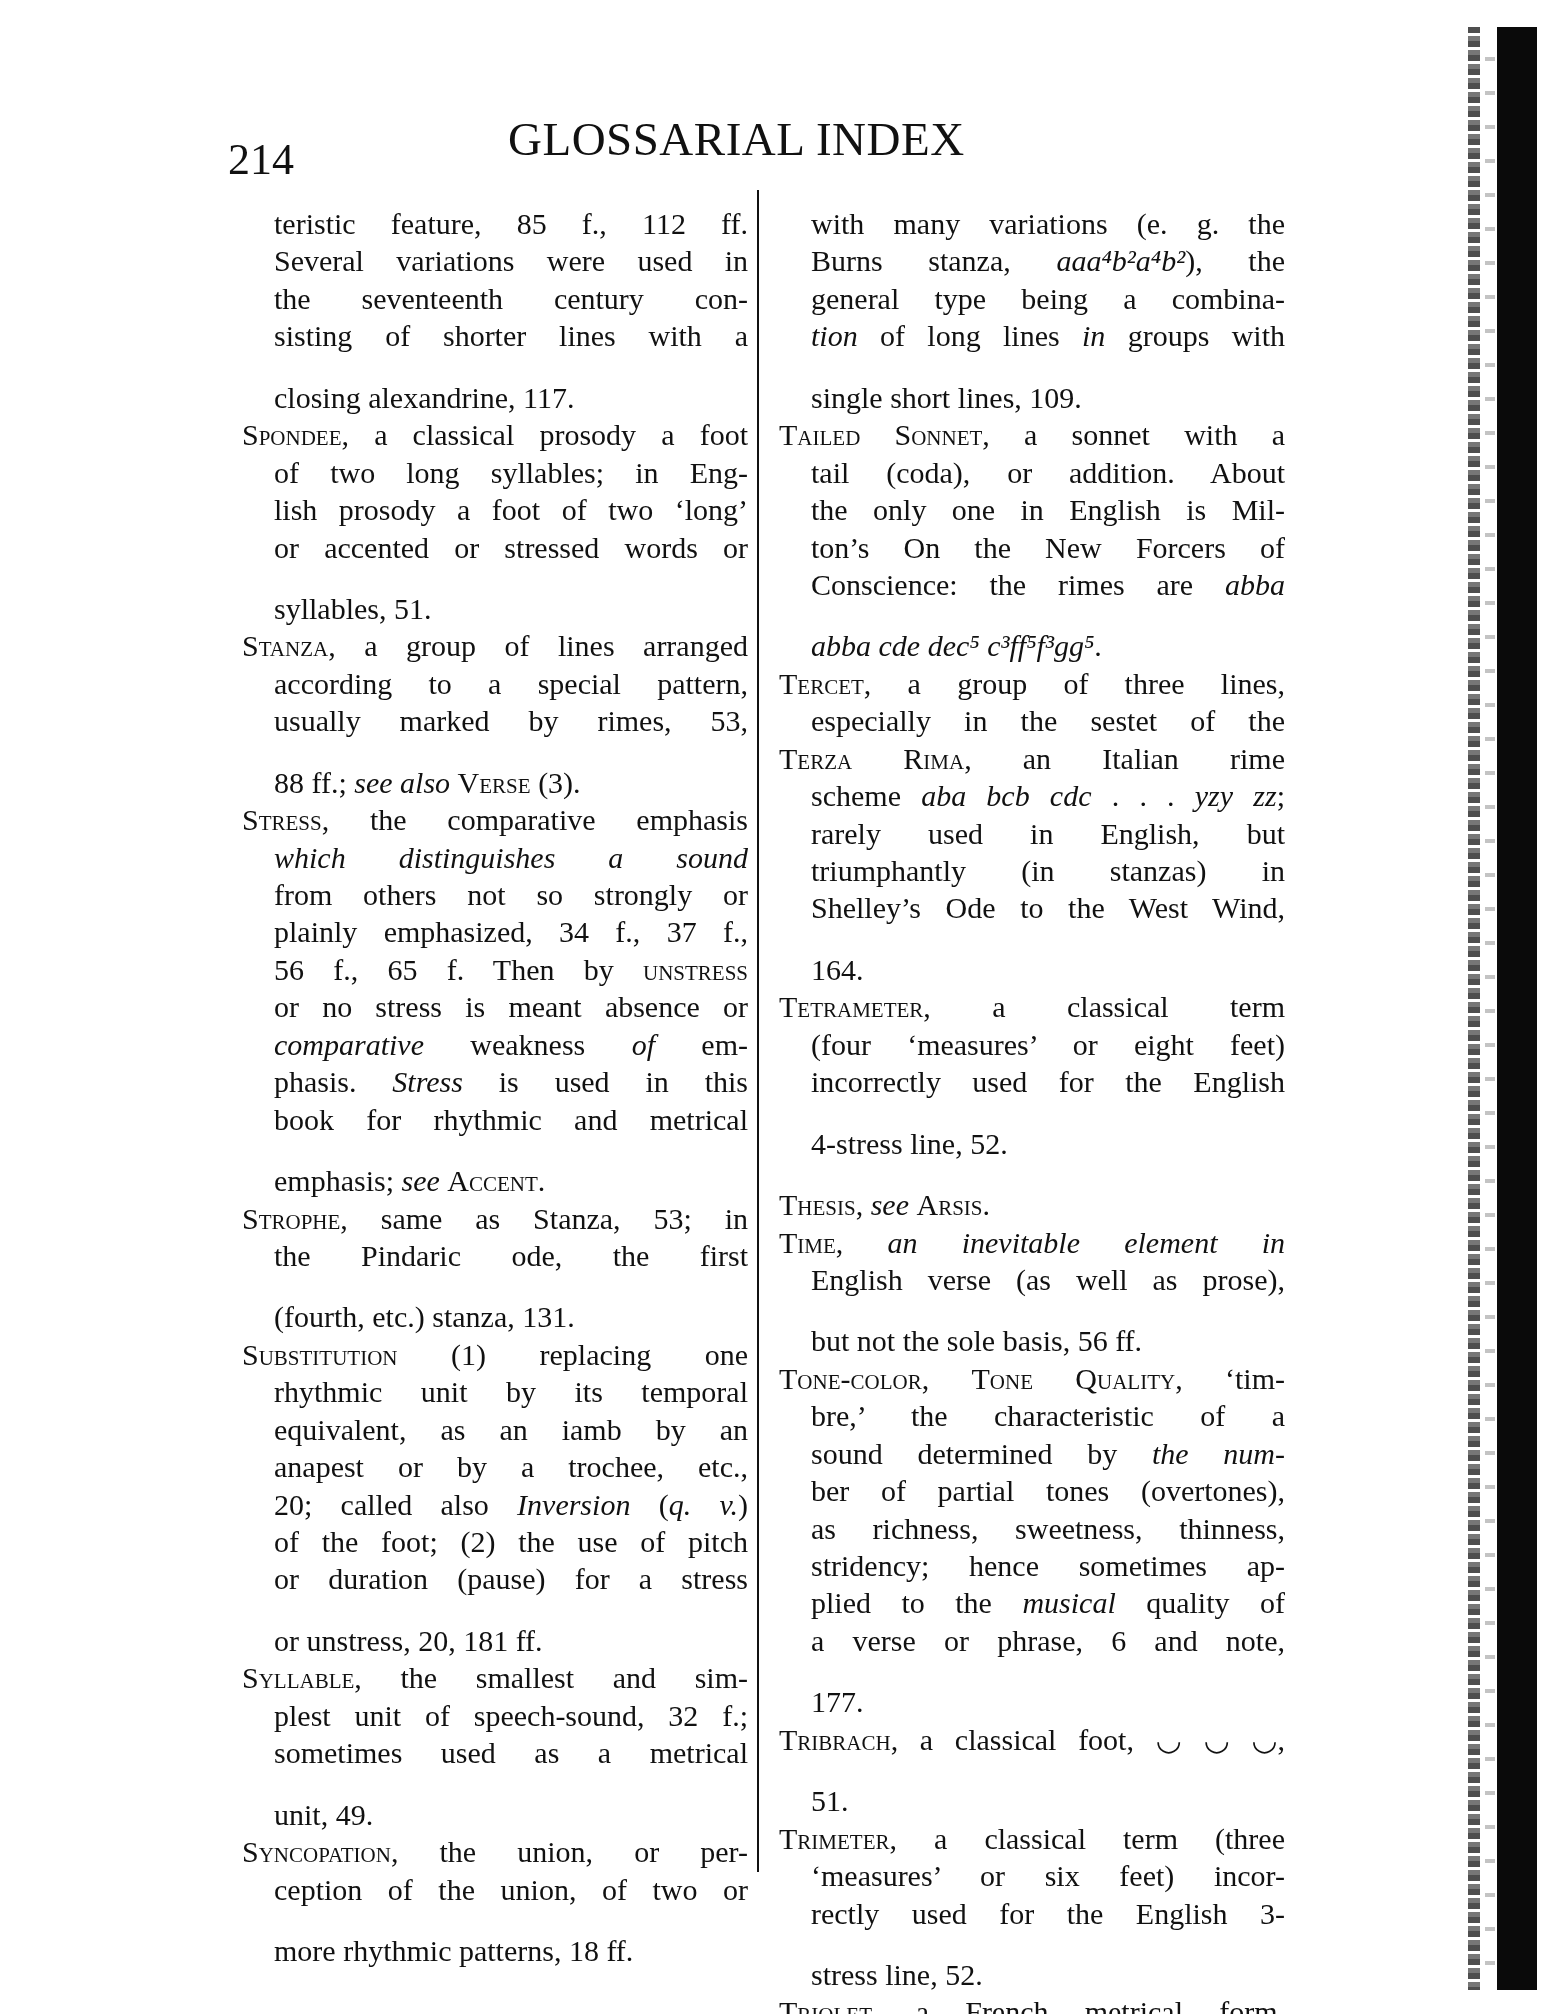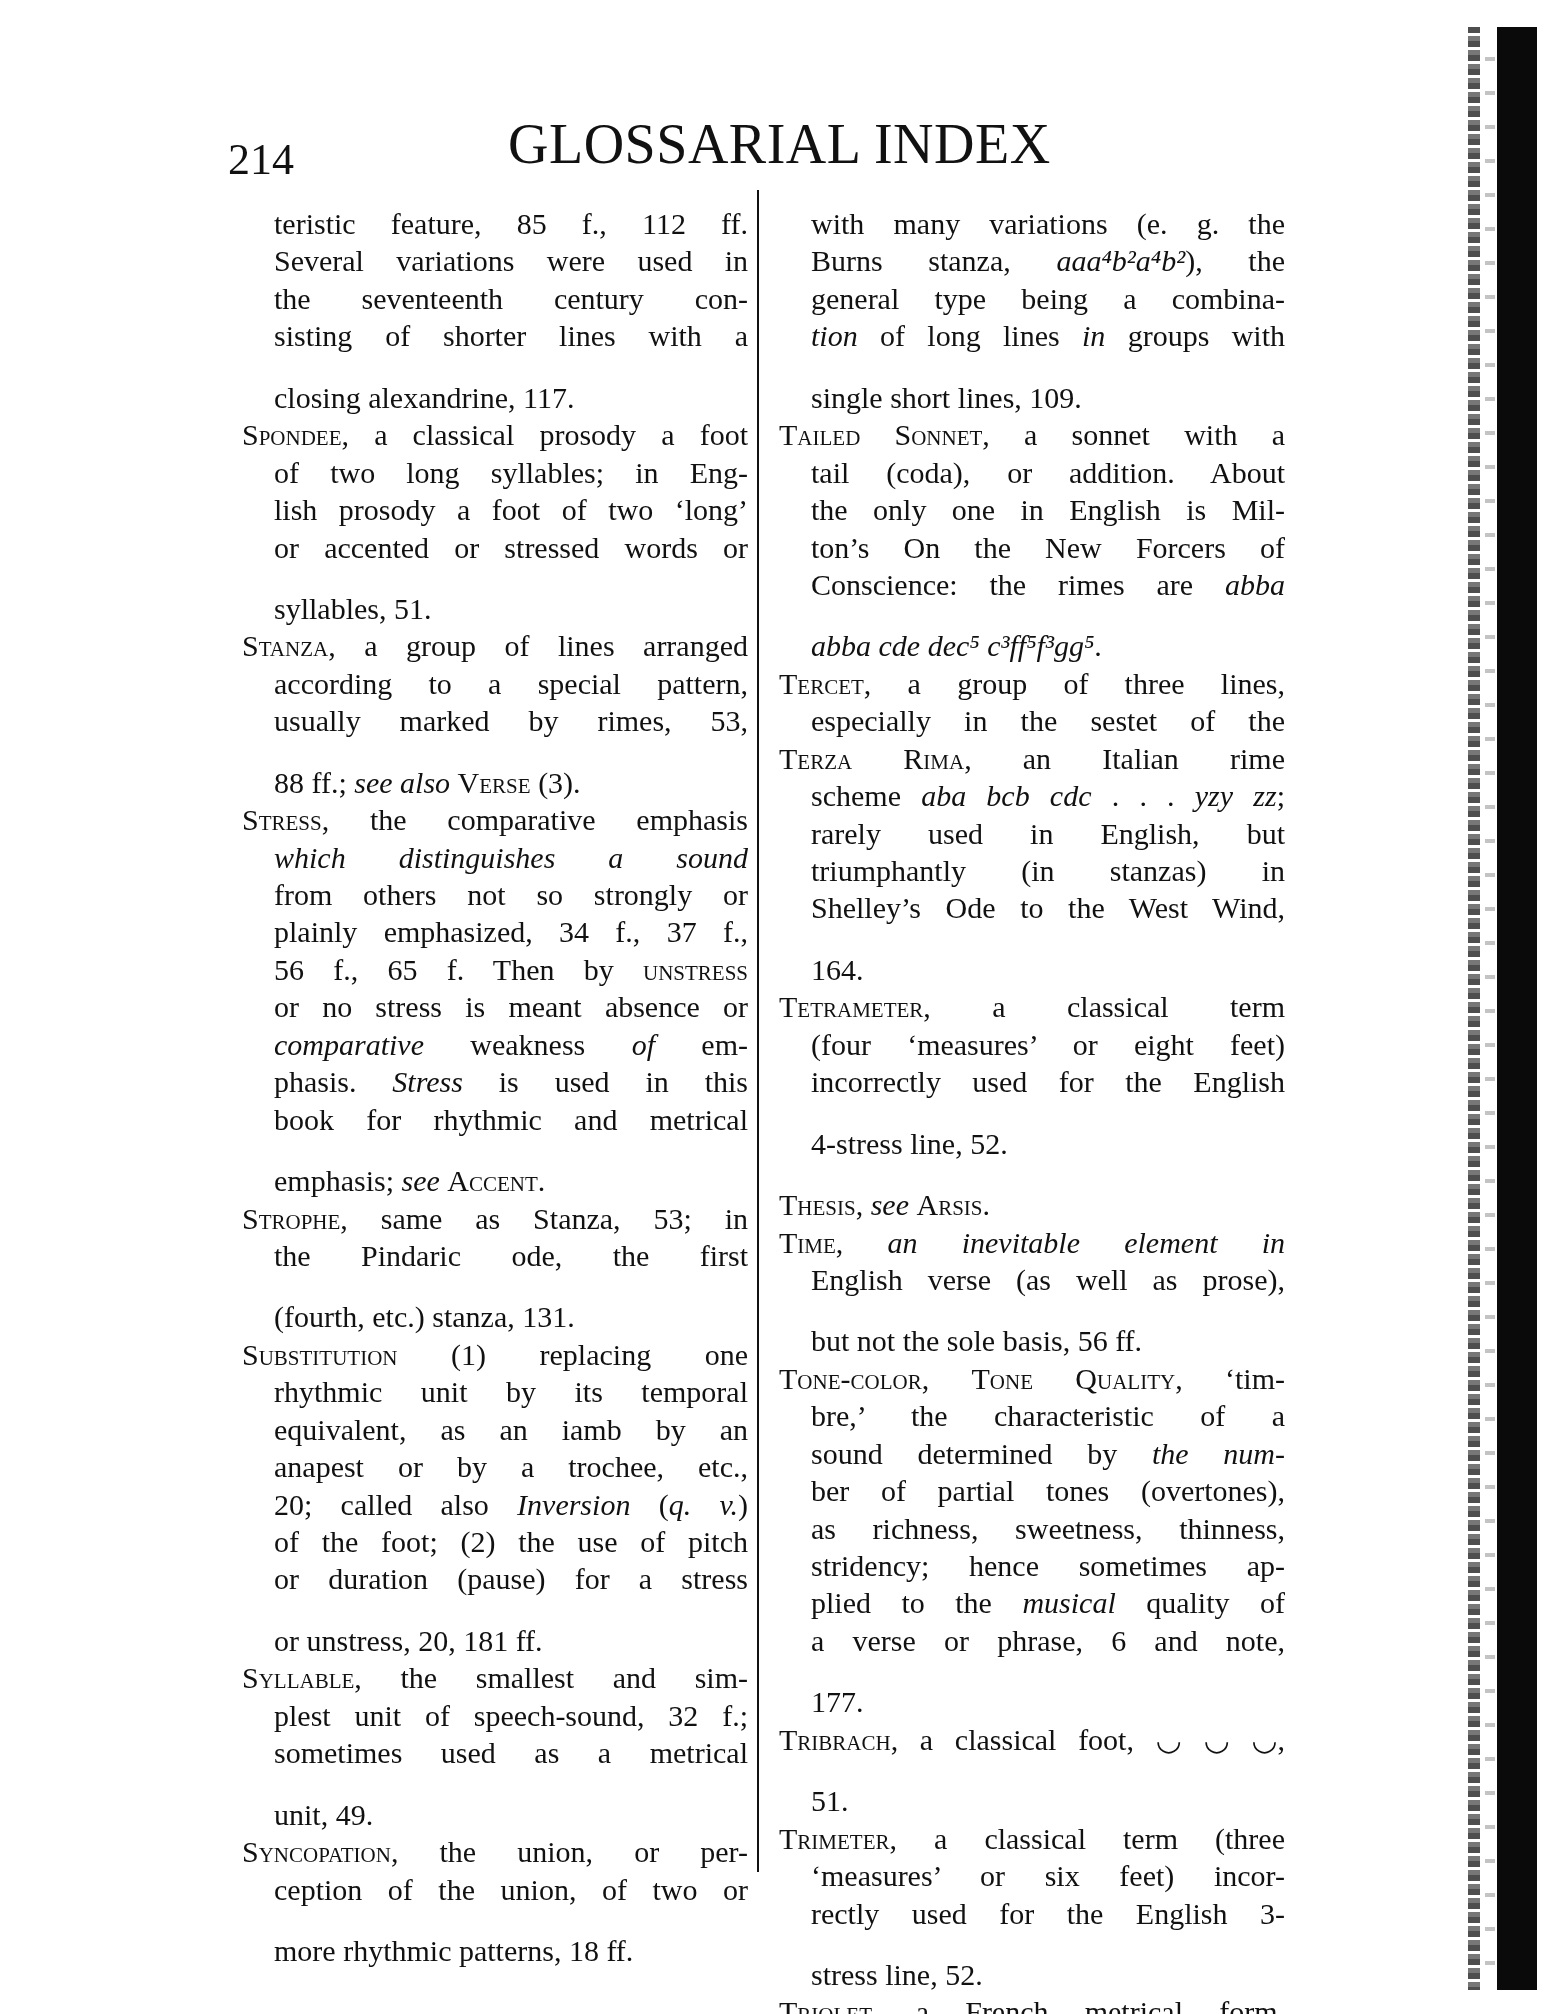--- a/index.html
+++ b/index.html
@@ -1,19 +1,19 @@
 <!DOCTYPE html>
 <html><head>
 <meta charset="utf-8">
 <style>
   html, body { margin: 0; padding: 0; background: #ffffff; }
   body { width: 1564px; height: 2014px; position: relative; overflow: hidden;
          font-family: "Liberation Serif", "DejaVu Serif", serif; color: #111; }
   .page-num { position: absolute; left: 228px; top: 110px; font-size: 44px; line-height: 1; margin-top: 28px; }
-  .title { position: absolute; left: 508px; top: 116px; font-size: 56px; line-height: 1; letter-spacing: 0.5px; }
+  .title { position: absolute; left: 508px; top: 116px; font-size: 47px; line-height: 1; letter-spacing: 0.5px; }
   .col { position: absolute; top: 205px; width: 506px; }
   .col.left { left: 242px; }
   .col.right { left: 779px; }
   .line { height: 37.45px; line-height: 37.45px; font-size: 30px; white-space: nowrap;
           text-align: justify; text-align-last: justify; overflow: hidden; }
   .line.hang { padding-left: 0; }
   .line.ind { padding-left: 32px; }
   .line.last { text-align-last: left; margin-top: 24px; }
   .line.blank { }
   .sc { font-variant: small-caps; }

